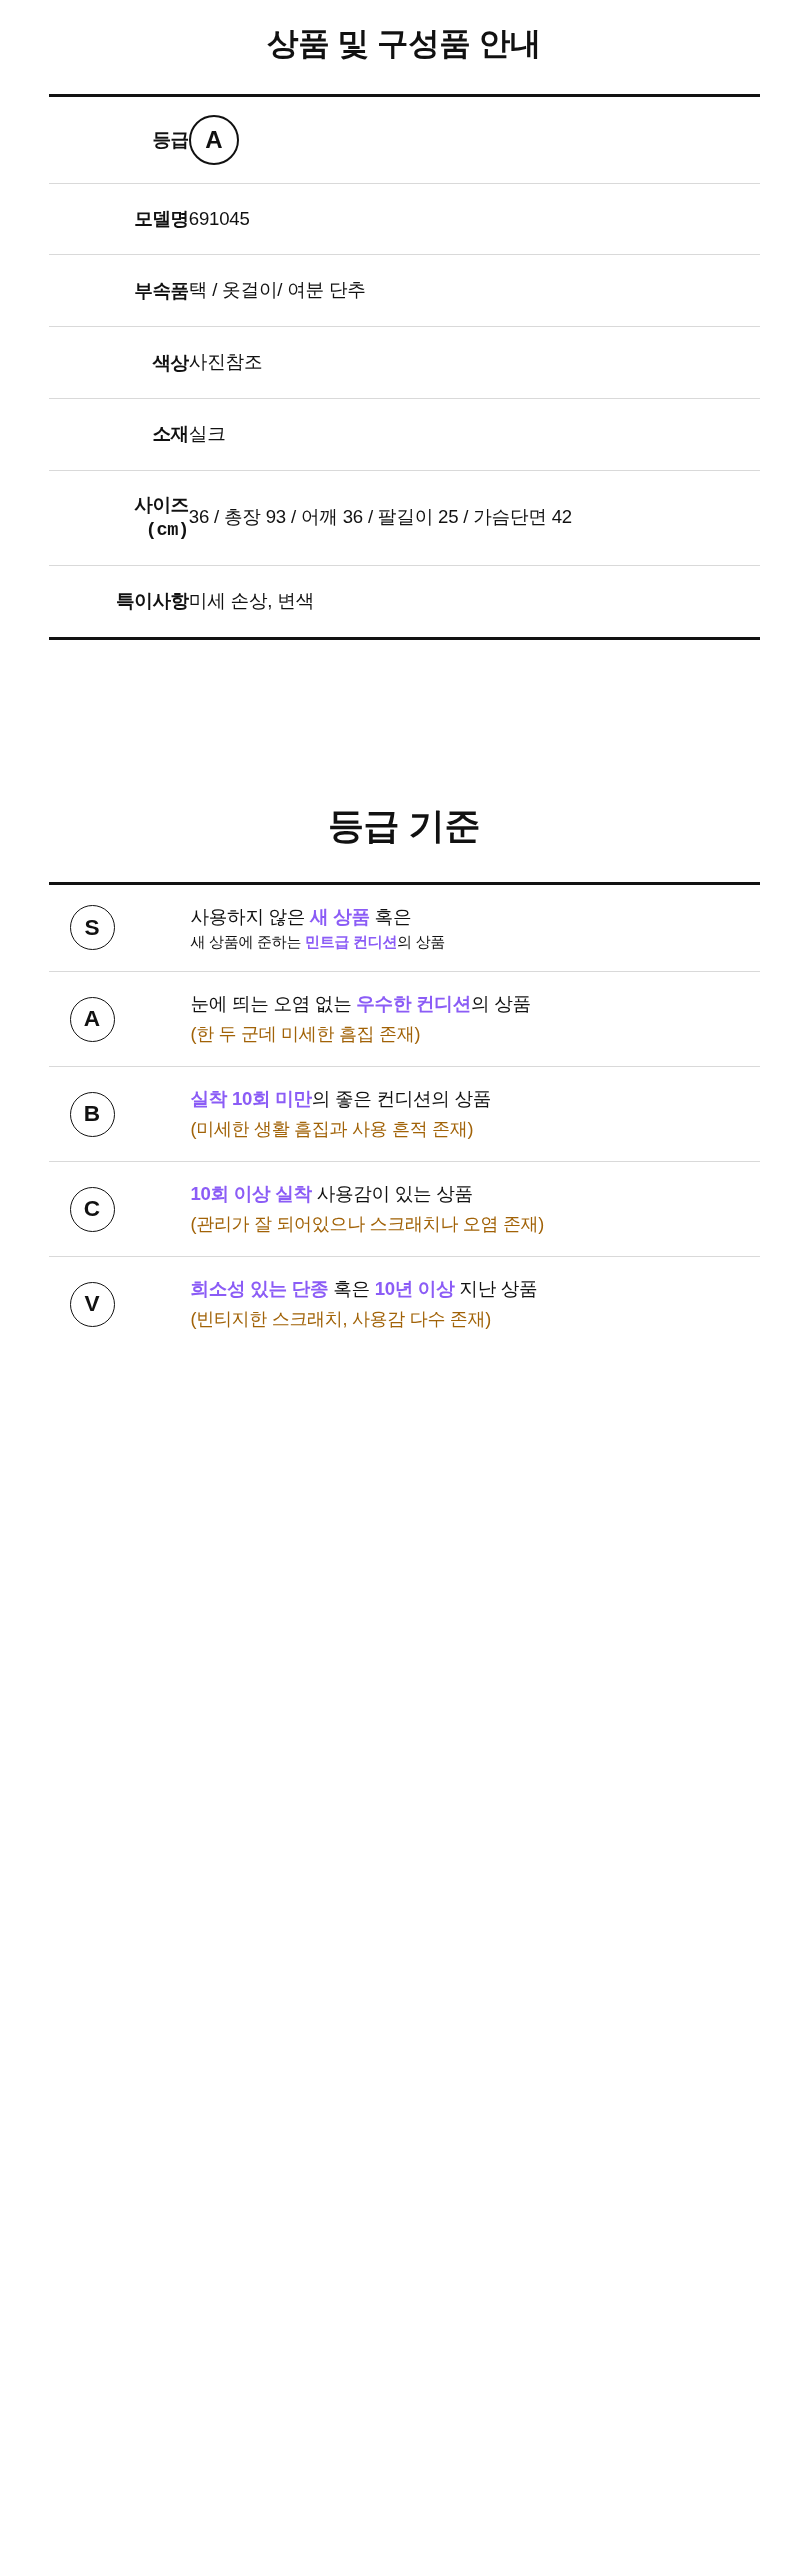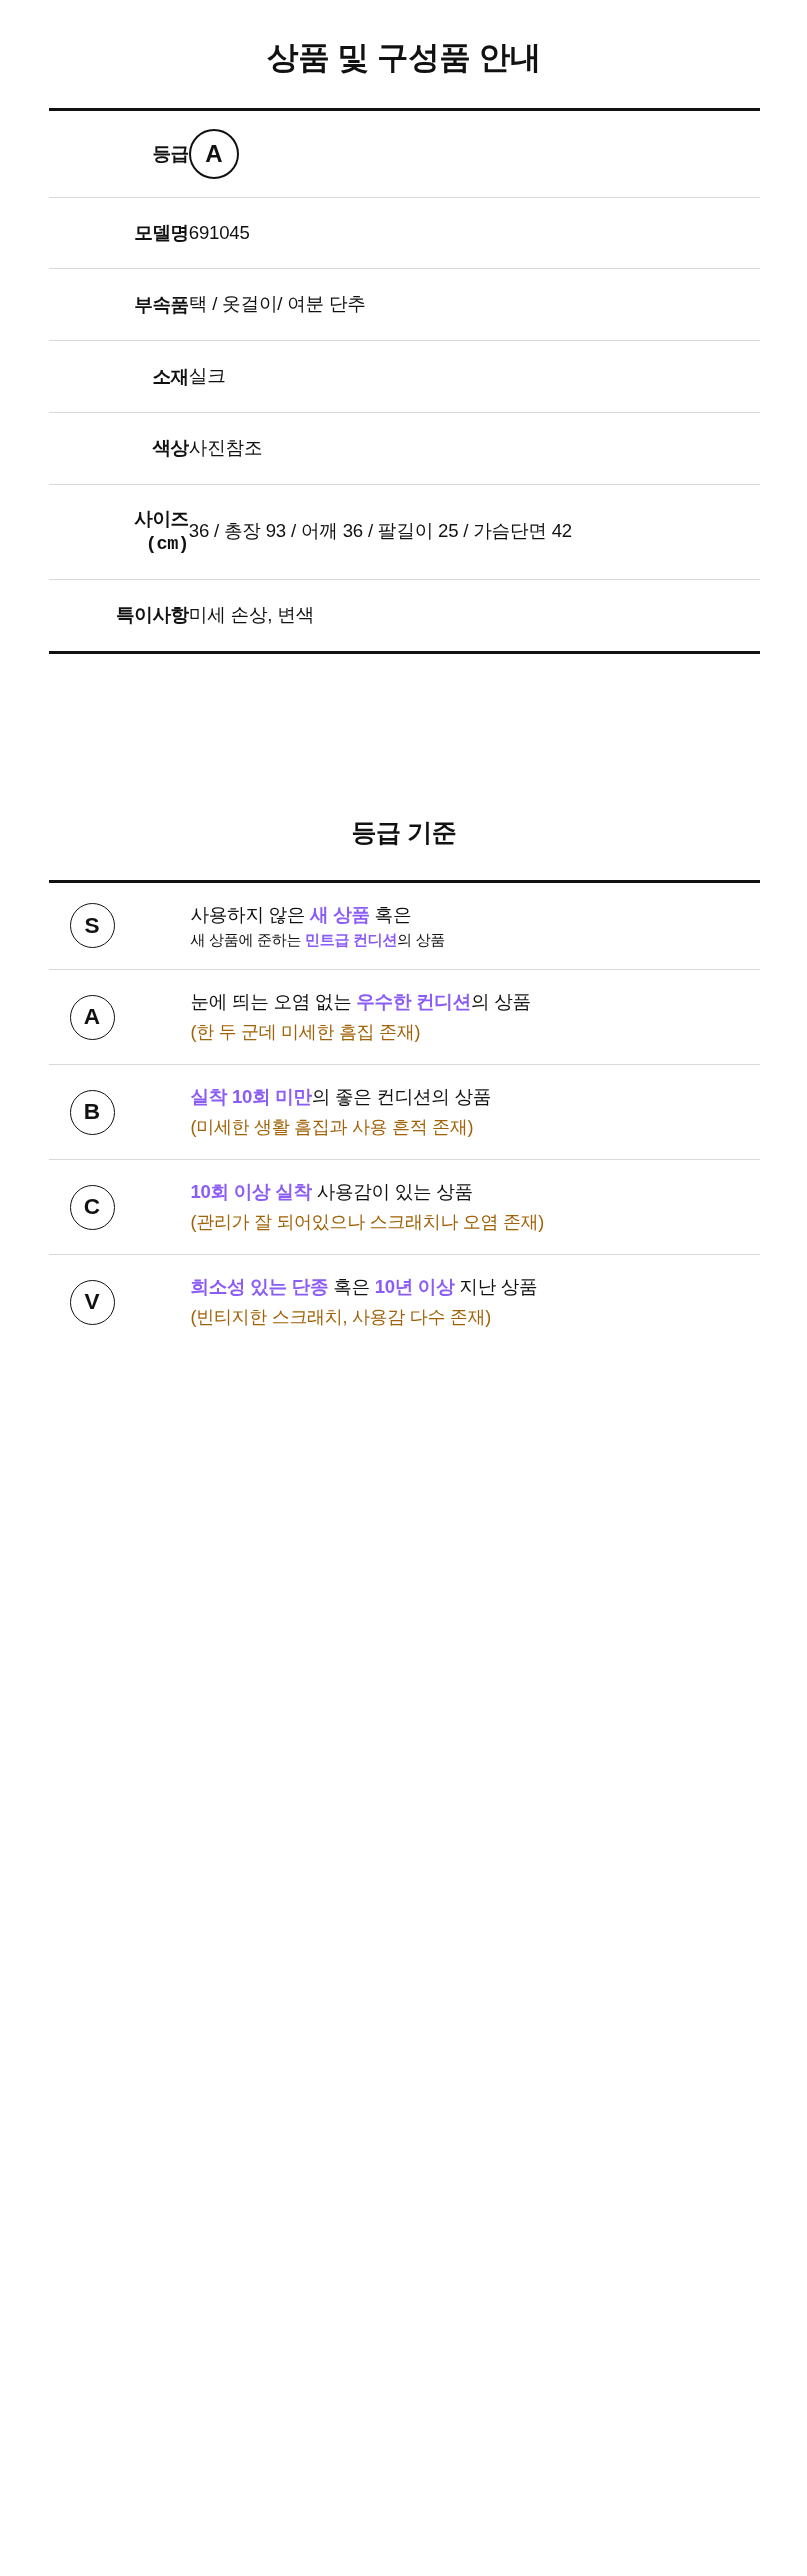--- a/index.html
+++ b/index.html
@@ -9,21 +9,21 @@
   }
   body {
     width: 808px;
     min-height: 2576px;
     font-family: "Liberation Sans", "DejaVu Sans", sans-serif;
     color: #1a1a1a;
     -webkit-font-smoothing: antialiased;
   }
   .page {
     width: 808px;
-    margin: 14px auto;
+    margin: 0 auto;
     position: relative;
   }
 
   
   .section-one {
     padding-top: 14.5px;
   }
   .title-main {
     text-align: center;
     font-size: 31.5px;
@@ -88,21 +88,21 @@
   }
 
   
   .gap-block {
     height: 162px;
   }
 
   
   .title-sub {
     text-align: center;
-    font-size: 25px;
+    font-size: 36px;
     font-weight: bold;
     letter-spacing: -0.4px;
     color: #111111;
     margin: 0;
     padding: 0 0 31px 0;
   }
   .criteria-table {
     width: 711px;
     margin: 0 auto;
     border-top: 3.2px solid #111111;
@@ -176,26 +176,26 @@
         </tr>
         <tr>
           <th>모델명</th>
           <td>691045</td>
         </tr>
         <tr>
           <th>부속품</th>
           <td>택 / 옷걸이/ 여분 단추</td>
         </tr>
         <tr>
+          <th>색상</th>
+          <td>사진참조</td>
+        </tr>
+        <tr>
           <th>소재</th>
           <td>실크</td>
-        </tr>
-        <tr>
-          <th>색상</th>
-          <td>사진참조</td>
         </tr>
         <tr>
           <th>
             <span class="size-label-wrap">
               <span>사이즈</span>
               <span class="unit">(cm)</span>
             </span>
           </th>
           <td class="size-value">36 / 총장 93 / 어깨 36 / 팔길이 25 / 가슴단면 42</td>
         </tr>

